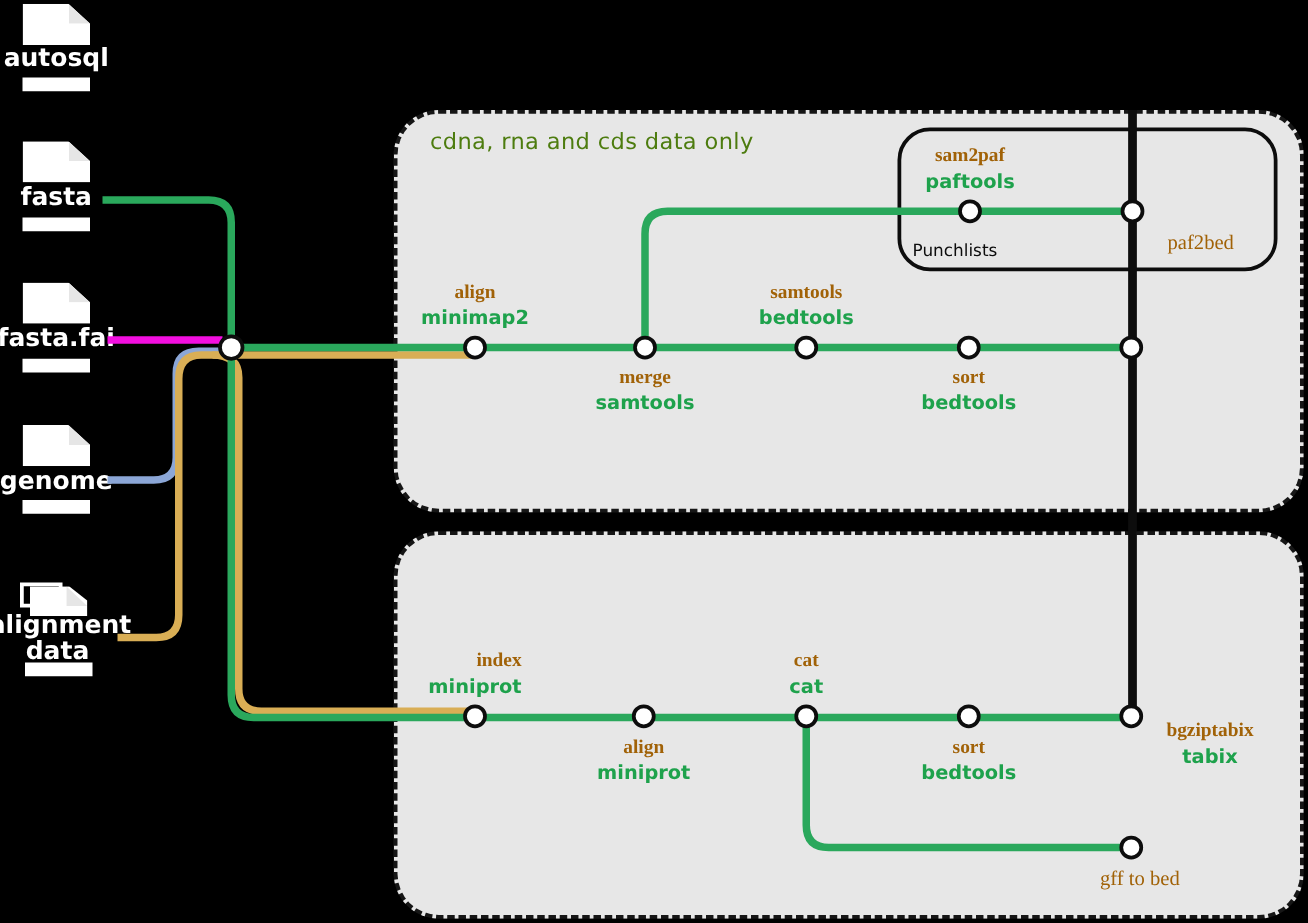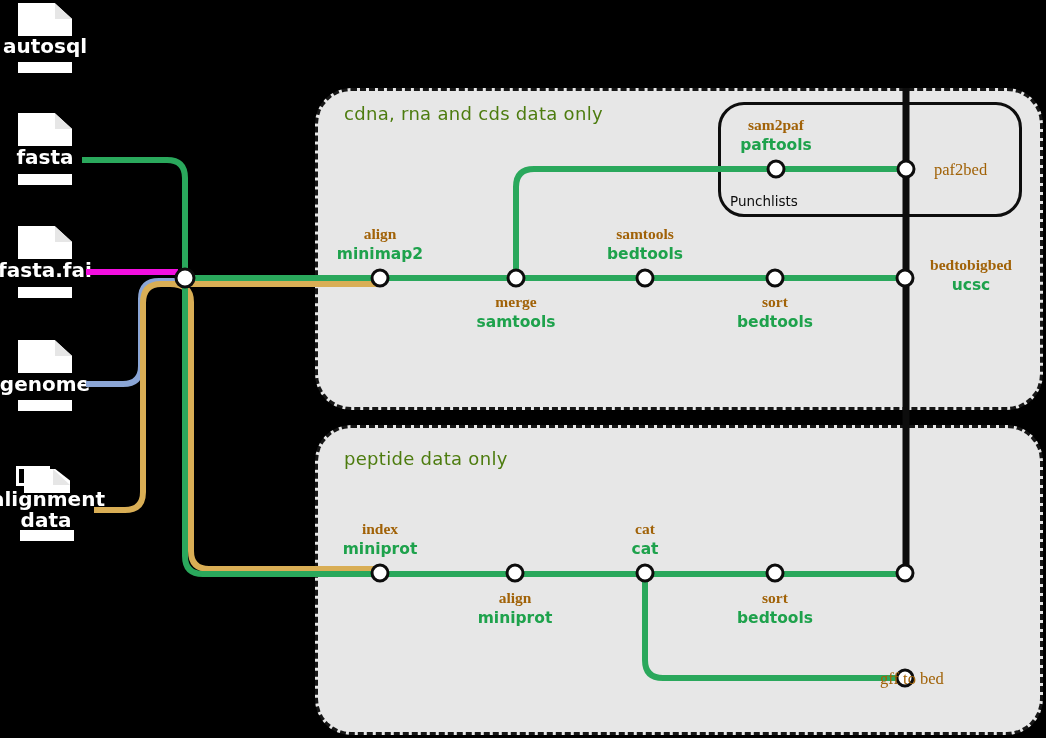--- a/index.html
+++ b/index.html
@@ -20,21 +20,21 @@
 
   
   .node{position:absolute;width:13px;height:13px;background:#fff;border:3.5px solid #0d0d0d;
         border-radius:50%;transform:translate(-50%,-50%);z-index:5;}
   .node.big{width:15px;height:15px;}
 
   
   .st{position:absolute;z-index:6;text-align:center;transform:translateX(-50%);line-height:1.3;white-space:nowrap;}
   .st .step{display:block;color:#a16207;font-weight:600;font-size:15.5px;font-family:Liberation Serif, serif;}
   .st .tool{display:block;color:#1ea24c;font-weight:700;font-size:15.5px;}
-  .st.right{transform:none;}
+  .st.right{transform:none;margin-top:24px;}
 
   
   .ficon{position:absolute;width:54px;height:33px;background:#fff;z-index:2;
          clip-path:polygon(0 0,68% 0,100% 48%,100% 100%,0 100%);}
   .ficon .flap{position:absolute;right:0;top:0;width:17px;height:16px;background:#e6e6e6;
                clip-path:polygon(0 0,100% 100%,0 100%);}
   .fpage-back{position:absolute;width:34px;height:20px;background:#000;border:3px solid #fff;
               box-sizing:border-box;z-index:2;}
   .ficon.small{width:46px;height:24px;z-index:2;}
   .flabel{position:absolute;color:#fff;font-weight:700;font-size:20px;z-index:2;
@@ -43,21 +43,20 @@
 </style>
 </head>
 <body>
 
 <div class="canvas">
 
   <div class="gbox" style="left:315px;top:88px;width:728px;height:322px;"></div>
   <div class="gbox-title" style="left:344px;top:103px;">cdna, rna and cds data only</div>
 
   <div class="gbox" style="left:315px;top:425px;width:728px;height:310px;"></div>
-  <div class="gbox-title" style="left:344px;top:448px;">peptide data only</div>
 
   <div class="punch" style="left:718px;top:102px;width:304px;height:115px;"></div>
   <div class="punch-label" style="left:730px;top:193px;">Punchlists</div>
 
   <svg class="lines" width="1046" height="738" fill="none" stroke-linejoin="round">
     <path stroke-width="6" d="M 86 272 H 178" stroke="#f30fe0"></path>
     <path stroke-width="6" d="M 86 384 H 123 Q 141 384 141 366 V 299 Q 141 281 159 281 H 178" stroke="#8ba6d6"></path>
     <path stroke-width="6" d="M 94 510 H 125 Q 143 510 143 492 V 303 Q 143 284 161 284 H 378" stroke="#d9ae55"></path>
     <path stroke-width="6" d="M 170 284 Q 191 284 191 302 V 551 Q 191 569 209 569 H 378" stroke="#d9ae55"></path>
     <path stroke-width="6" d="M 82 160 H 167 Q 185 160 185 178 V 556 Q 185 574 203 574 H 905" stroke="#2aa85c"></path>
@@ -117,38 +116,34 @@
     <span class="tool">bedtools</span>
   </div>
   <div class="node" style="left:645px;top:278px;"></div>
 
   <div class="st" style="left:775px;top:292px;">
     <span class="step">sort</span>
     <span class="tool">bedtools</span>
   </div>
   <div class="node" style="left:775px;top:278px;"></div>
 
-  <div class="st right" style="left:922px;top:255px;width:98px;">
-    <span class="step">bedtobigbed</span>
-    <span class="tool">ucsc</span>
-  </div>
   <div class="node" style="left:905px;top:278px;"></div>
 
   <div class="st" style="left:776px;top:115px;">
     <span class="step">sam2paf</span>
     <span class="tool">paftools</span>
   </div>
   <div class="node" style="left:776px;top:169px;"></div>
 
   <div class="st right" style="left:934px;top:159px;">
     <span class="step" style="font-weight:500;font-size:16.5px;">paf2bed</span>
   </div>
   <div class="node" style="left:906px;top:169px;"></div>
 
-  <div class="st" style="left:380px;top:519px;">
+  <div class="st" style="left:380px;top:519px;text-align:right;">
     <span class="step">index</span>
     <span class="tool">miniprot</span>
   </div>
   <div class="node" style="left:380px;top:573px;"></div>
 
   <div class="st" style="left:515px;top:588px;">
     <span class="step">align</span>
     <span class="tool">miniprot</span>
   </div>
   <div class="node" style="left:515px;top:573px;"></div>
@@ -158,20 +153,24 @@
     <span class="tool">cat</span>
   </div>
   <div class="node" style="left:645px;top:573px;"></div>
 
   <div class="st" style="left:775px;top:588px;">
     <span class="step">sort</span>
     <span class="tool">bedtools</span>
   </div>
   <div class="node" style="left:775px;top:573px;"></div>
 
+  <div class="st right" style="left:920px;top:551px;width:96px;">
+    <span class="step">bgziptabix</span>
+    <span class="tool">tabix</span>
+  </div>
   <div class="node" style="left:905px;top:573px;"></div>
 
   <div class="st right" style="left:880px;top:668px;">
     <span class="step" style="font-weight:500;font-size:16.5px;">gff to bed</span>
   </div>
   <div class="node" style="left:905px;top:678px;"></div>
 
 </div>
 
 </body></html>

